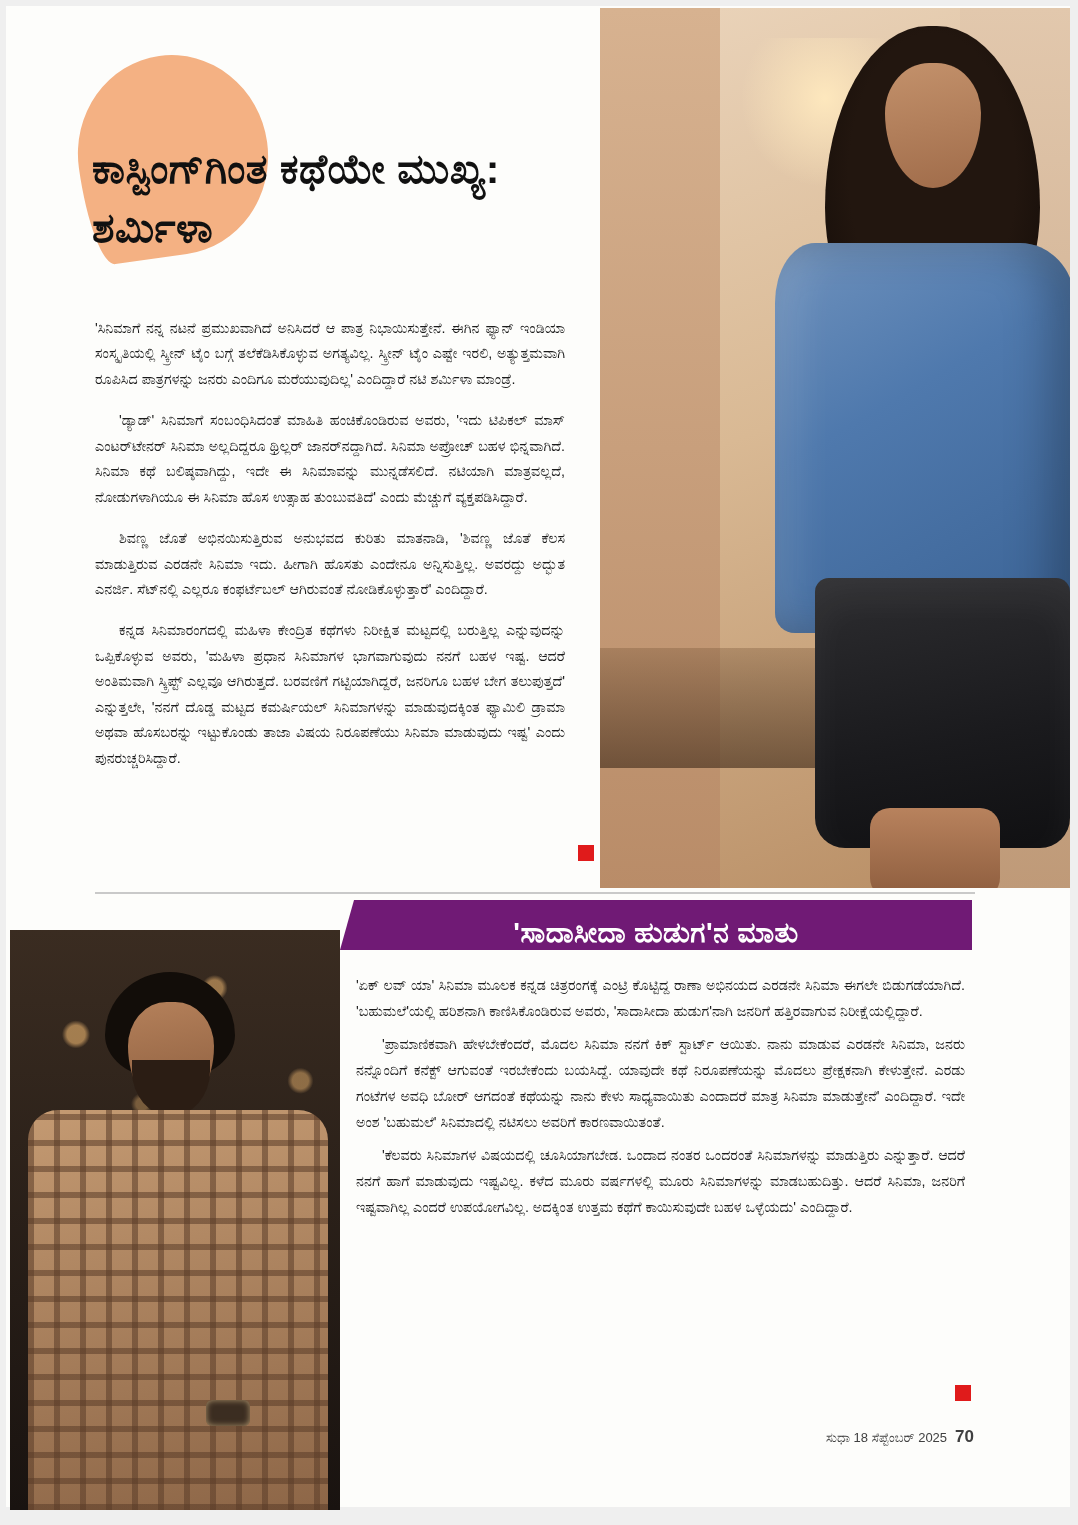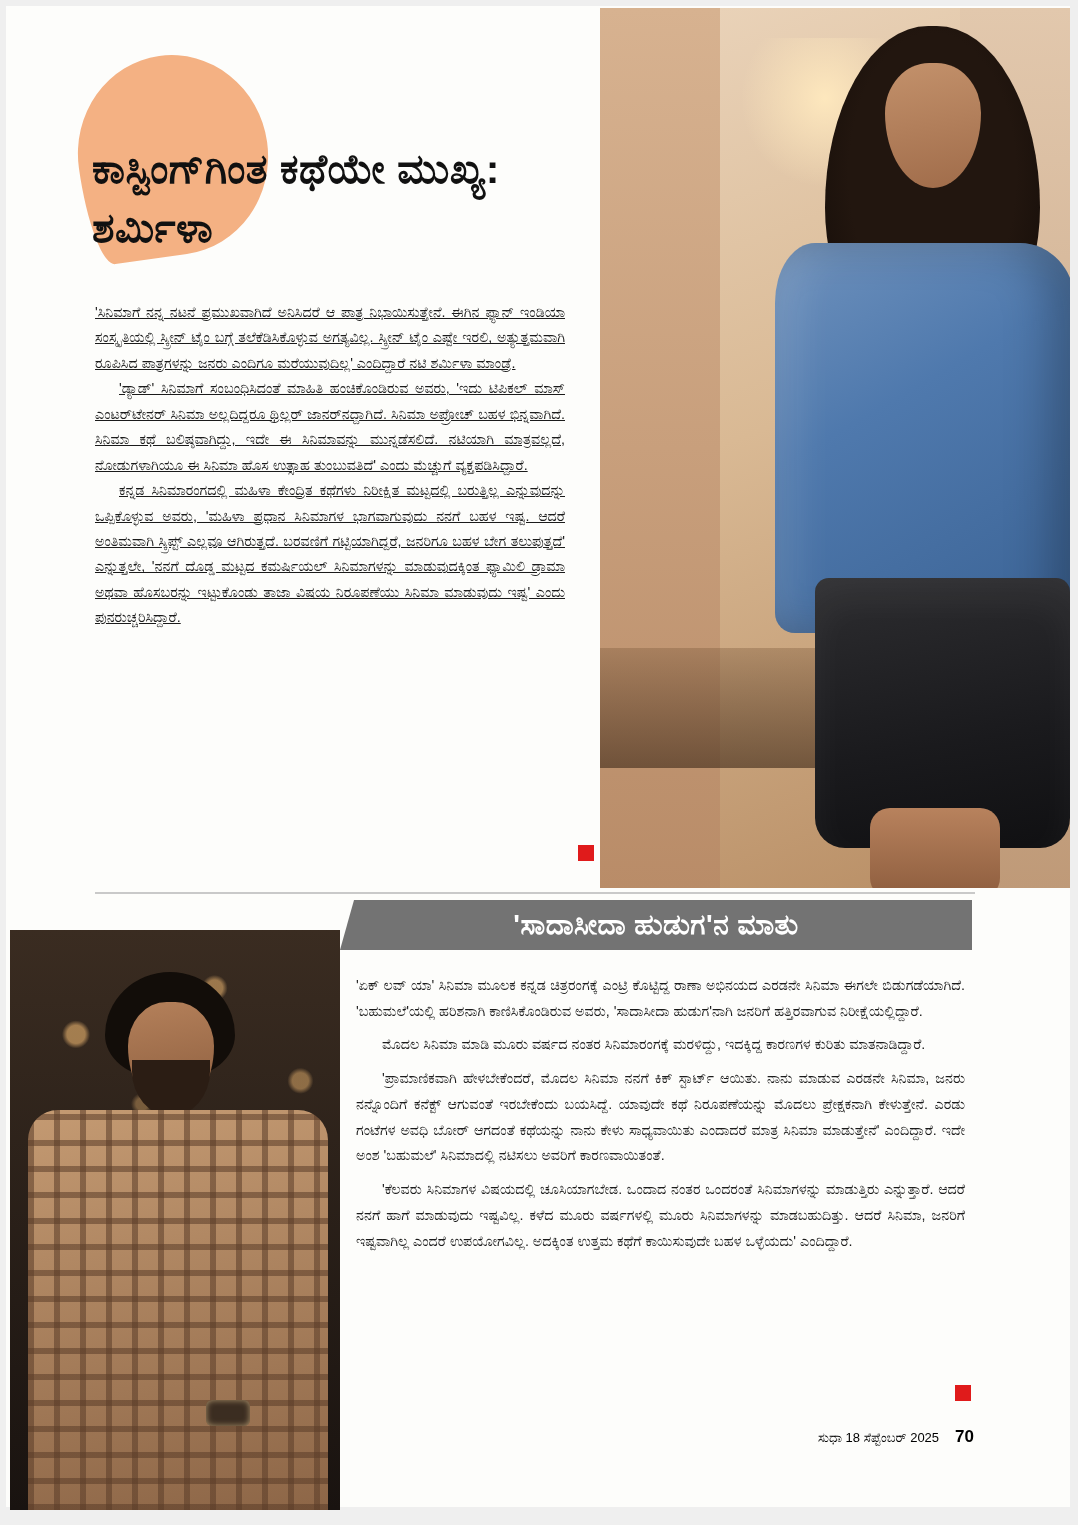--- a/index.html
+++ b/index.html
@@ -116,21 +116,21 @@
   .top-body {
     position: absolute;
     left: 95px;
     top: 300px;
     width: 470px;
     font-size: 14.3px;
     line-height: 1.78;
     color: #1b1b1b;
     text-align: justify;
   }
-  .top-body p { margin: 0 0 0 0; text-indent: 24px; text-decoration: underline; }
+  .top-body p { margin: 16px 0 0 0; text-indent: 24px; }
   .top-body p:first-child { text-indent: 0; }
 
   .endmark {
     position: absolute;
     width: 16px; height: 16px;
     background: #e01b1b;
   }
   #endmark-top { left: 578px; top: 845px; }
   #endmark-bottom { left: 955px; top: 1385px; }
 
@@ -182,23 +182,23 @@
   .bottom-photo .watch {
     position: absolute; left: 196px; top: 470px; width: 44px; height: 26px;
     background: #3b2d21; border-radius: 6px;
     box-shadow: inset 0 0 6px rgba(255,220,160,.6);
   }
 
   .banner {
     position: absolute;
     left: 340px; top: 900px;
     width: 632px; height: 50px;
-    background: #737373;
+    background: #701a75;
     display: flex;
-    align-items: center;
+    align-items: flex-end;
     justify-content: center;
     clip-path: polygon(14px 0, 100% 0, 100% 100%, 0 100%);
   }
   .banner span {
     color: #fff;
     font-size: 28px;
     font-weight: bold;
     letter-spacing: .5px;
   }
 
@@ -213,24 +213,24 @@
     text-align: justify;
   }
   .bottom-body p { margin: 8px; text-indent: 26px; }
   .bottom-body p:first-child { text-indent: 0; }
 
   .footer {
     position: absolute;
     right: 104px;
     bottom: 78px;
     font-size: 13px;
-    color: #000000;
+    color: #404040;
     display: flex;
     align-items: baseline;
-    gap: 16px;
+    gap: 8px;
   }
   .footer .pg {
     font-size: 17px;
     font-weight: bold;
   }
 
   .edge-left { position: absolute; left: 0; top: 0; width: 6px; height: 100%; background: #efefef; }
   .edge-right { position: absolute; right: 0; top: 0; width: 8px; height: 100%; background: #efefef; }
   .edge-top { position: absolute; left: 0; top: 0; width: 100%; height: 6px; background: #efefef; }
   .edge-bottom { position: absolute; left: 0; bottom: 0; width: 100%; height: 18px; background: #efefef; }
@@ -261,20 +261,21 @@
       <div class="leg"></div>
     </div>
 
     <div class="blob"></div>
 
     <div class="headline">ಕಾಸ್ಟಿಂಗ್‌ಗಿಂತ ಕಥೆಯೇ ಮುಖ್ಯ: ಶರ್ಮಿಳಾ</div>
 
     <div class="top-body">
       <p>'ಸಿನಿಮಾಗೆ ನನ್ನ ನಟನೆ ಪ್ರಮುಖವಾಗಿದೆ ಅನಿಸಿದರೆ ಆ ಪಾತ್ರ ನಿಭಾಯಿಸುತ್ತೇನೆ. ಈಗಿನ ಫ್ಯಾನ್‌ ಇಂಡಿಯಾ ಸಂಸ್ಕೃತಿಯಲ್ಲಿ ಸ್ಕ್ರೀನ್‌ ಟೈಂ ಬಗ್ಗೆ ತಲೆಕೆಡಿಸಿಕೊಳ್ಳುವ ಅಗತ್ಯವಿಲ್ಲ. ಸ್ಕ್ರೀನ್‌ ಟೈಂ ಎಷ್ಟೇ ಇರಲಿ, ಅತ್ಯುತ್ತಮವಾಗಿ ರೂಪಿಸಿದ ಪಾತ್ರಗಳನ್ನು ಜನರು ಎಂದಿಗೂ ಮರೆಯುವುದಿಲ್ಲ' ಎಂದಿದ್ದಾರೆ ನಟಿ ಶರ್ಮಿಳಾ ಮಾಂಡ್ರೆ.</p>
       <p>'ಡ್ಯಾಡ್' ಸಿನಿಮಾಗೆ ಸಂಬಂಧಿಸಿದಂತೆ ಮಾಹಿತಿ ಹಂಚಿಕೊಂಡಿರುವ ಅವರು, 'ಇದು ಟಿಪಿಕಲ್ ಮಾಸ್‌ ಎಂಟರ್‌ಟೇನರ್ ಸಿನಿಮಾ ಅಲ್ಲದಿದ್ದರೂ ಥ್ರಿಲ್ಲರ್ ಜಾನರ್‌ನದ್ದಾಗಿದೆ. ಸಿನಿಮಾ ಅಪ್ರೋಚ್ ಬಹಳ ಭಿನ್ನವಾಗಿದೆ. ಸಿನಿಮಾ ಕಥೆ ಬಲಿಷ್ಠವಾಗಿದ್ದು, ಇದೇ ಈ ಸಿನಿಮಾವನ್ನು ಮುನ್ನಡೆಸಲಿದೆ. ನಟಿಯಾಗಿ ಮಾತ್ರವಲ್ಲದೆ, ನೋಡುಗಳಾಗಿಯೂ ಈ ಸಿನಿಮಾ ಹೊಸ ಉತ್ಸಾಹ ತುಂಬುವತಿದೆ' ಎಂದು ಮೆಚ್ಚುಗೆ ವ್ಯಕ್ತಪಡಿಸಿದ್ದಾರೆ.</p>
+      <p>ಶಿವಣ್ಣ ಜೊತೆ ಅಭಿನಯಿಸುತ್ತಿರುವ ಅನುಭವದ ಕುರಿತು ಮಾತನಾಡಿ, 'ಶಿವಣ್ಣ ಜೊತೆ ಕೆಲಸ ಮಾಡುತ್ತಿರುವ ಎರಡನೇ ಸಿನಿಮಾ ಇದು. ಹೀಗಾಗಿ ಹೊಸತು ಎಂದೇನೂ ಅನ್ನಿಸುತ್ತಿಲ್ಲ. ಅವರದ್ದು ಅದ್ಭುತ ಎನರ್ಜಿ. ಸೆಟ್‌ನಲ್ಲಿ ಎಲ್ಲರೂ ಕಂಫರ್ಟೆಬಲ್ ಆಗಿರುವಂತೆ ನೋಡಿಕೊಳ್ಳುತ್ತಾರೆ' ಎಂದಿದ್ದಾರೆ.</p>
       <p>ಕನ್ನಡ ಸಿನಿಮಾರಂಗದಲ್ಲಿ ಮಹಿಳಾ ಕೇಂದ್ರಿತ ಕಥೆಗಳು ನಿರೀಕ್ಷಿತ ಮಟ್ಟದಲ್ಲಿ ಬರುತ್ತಿಲ್ಲ ಎನ್ನುವುದನ್ನು ಒಪ್ಪಿಕೊಳ್ಳುವ ಅವರು, 'ಮಹಿಳಾ ಪ್ರಧಾನ ಸಿನಿಮಾಗಳ ಭಾಗವಾಗುವುದು ನನಗೆ ಬಹಳ ಇಷ್ಟ. ಆದರೆ ಅಂತಿಮವಾಗಿ ಸ್ಕ್ರಿಪ್ಟ್ ಎಲ್ಲವೂ ಆಗಿರುತ್ತದೆ. ಬರವಣಿಗೆ ಗಟ್ಟಿಯಾಗಿದ್ದರೆ, ಜನರಿಗೂ ಬಹಳ ಬೇಗ ತಲುಪುತ್ತದೆ' ಎನ್ನುತ್ತಲೇ, 'ನನಗೆ ದೊಡ್ಡ ಮಟ್ಟದ ಕಮರ್ಷಿಯಲ್ ಸಿನಿಮಾಗಳನ್ನು ಮಾಡುವುದಕ್ಕಿಂತ ಫ್ಯಾಮಿಲಿ ಡ್ರಾಮಾ ಅಥವಾ ಹೊಸಬರನ್ನು ಇಟ್ಟುಕೊಂಡು ತಾಜಾ ವಿಷಯ ನಿರೂಪಣೆಯು ಸಿನಿಮಾ ಮಾಡುವುದು ಇಷ್ಟ' ಎಂದು ಪುನರುಚ್ಚರಿಸಿದ್ದಾರೆ.</p>
     </div>
 
     <div class="endmark" id="endmark-top"></div>
   </div>
 
   <div class="divider"></div>
 
   <div class="bottom-photo">
     <div class="bg"></div>
@@ -284,21 +285,20 @@
     <div class="shirt"></div>
     <div class="watch"></div>
   </div>
 
   <div class="banner">
     <span>'ಸಾದಾಸೀದಾ ಹುಡುಗ'ನ ಮಾತು</span>
   </div>
 
   <div class="bottom-body">
     <p>'ಏಕ್ ಲವ್ ಯಾ' ಸಿನಿಮಾ ಮೂಲಕ ಕನ್ನಡ ಚಿತ್ರರಂಗಕ್ಕೆ ಎಂಟ್ರಿ ಕೊಟ್ಟಿದ್ದ ರಾಣಾ ಅಭಿನಯದ ಎರಡನೇ ಸಿನಿಮಾ ಈಗಲೇ ಬಿಡುಗಡೆಯಾಗಿದೆ. 'ಬಹುಮಲೆ'ಯಲ್ಲಿ ಹರಿಶನಾಗಿ ಕಾಣಿಸಿಕೊಂಡಿರುವ ಅವರು, 'ಸಾದಾಸೀದಾ ಹುಡುಗ'ನಾಗಿ ಜನರಿಗೆ ಹತ್ತಿರವಾಗುವ ನಿರೀಕ್ಷೆಯಲ್ಲಿದ್ದಾರೆ.</p>
-    <p>ಮೊದಲ ಸಿನಿಮಾ ಮಾಡಿ ಮೂರು ವರ್ಷದ ನಂತರ ಸಿನಿಮಾರಂಗಕ್ಕೆ ಮರಳಿದ್ದು, ಇದಕ್ಕಿದ್ದ ಕಾರಣಗಳ ಕುರಿತು ಮಾತನಾಡಿದ್ದಾರೆ.</p>
     <p>'ಪ್ರಾಮಾಣಿಕವಾಗಿ ಹೇಳಬೇಕೆಂದರೆ, ಮೊದಲ ಸಿನಿಮಾ ನನಗೆ ಕಿಕ್ ಸ್ಟಾರ್ಟ್ ಆಯಿತು. ನಾನು ಮಾಡುವ ಎರಡನೇ ಸಿನಿಮಾ, ಜನರು ನನ್ನೊಂದಿಗೆ ಕನೆಕ್ಟ್ ಆಗುವಂತೆ ಇರಬೇಕೆಂದು ಬಯಸಿದ್ದೆ. ಯಾವುದೇ ಕಥೆ ನಿರೂಪಣೆಯನ್ನು ಮೊದಲು ಪ್ರೇಕ್ಷಕನಾಗಿ ಕೇಳುತ್ತೇನೆ. ಎರಡು ಗಂಟೆಗಳ ಅವಧಿ ಬೋರ್ ಆಗದಂತೆ ಕಥೆಯನ್ನು ನಾನು ಕೇಳು ಸಾಧ್ಯವಾಯಿತು ಎಂದಾದರೆ ಮಾತ್ರ ಸಿನಿಮಾ ಮಾಡುತ್ತೇನೆ' ಎಂದಿದ್ದಾರೆ. ಇದೇ ಅಂಶ 'ಬಹುಮಲೆ' ಸಿನಿಮಾದಲ್ಲಿ ನಟಿಸಲು ಅವರಿಗೆ ಕಾರಣವಾಯಿತಂತೆ.</p>
     <p>'ಕೆಲವರು ಸಿನಿಮಾಗಳ ವಿಷಯದಲ್ಲಿ ಚೂಸಿಯಾಗಬೇಡ. ಒಂದಾದ ನಂತರ ಒಂದರಂತೆ ಸಿನಿಮಾಗಳನ್ನು ಮಾಡುತ್ತಿರು ಎನ್ನುತ್ತಾರೆ. ಆದರೆ ನನಗೆ ಹಾಗೆ ಮಾಡುವುದು ಇಷ್ಟವಿಲ್ಲ. ಕಳೆದ ಮೂರು ವರ್ಷಗಳಲ್ಲಿ ಮೂರು ಸಿನಿಮಾಗಳನ್ನು ಮಾಡಬಹುದಿತ್ತು. ಆದರೆ ಸಿನಿಮಾ, ಜನರಿಗೆ ಇಷ್ಟವಾಗಿಲ್ಲ ಎಂದರೆ ಉಪಯೋಗವಿಲ್ಲ. ಅದಕ್ಕಿಂತ ಉತ್ತಮ ಕಥೆಗೆ ಕಾಯಿಸುವುದೇ ಬಹಳ ಒಳ್ಳೆಯದು' ಎಂದಿದ್ದಾರೆ.</p>
   </div>
 
   <div class="endmark" id="endmark-bottom"></div>
 
   <div class="footer">
     <span>ಸುಧಾ 18 ಸೆಪ್ಟೆಂಬರ್ 2025</span>
     <span class="pg">70</span>
   </div>

